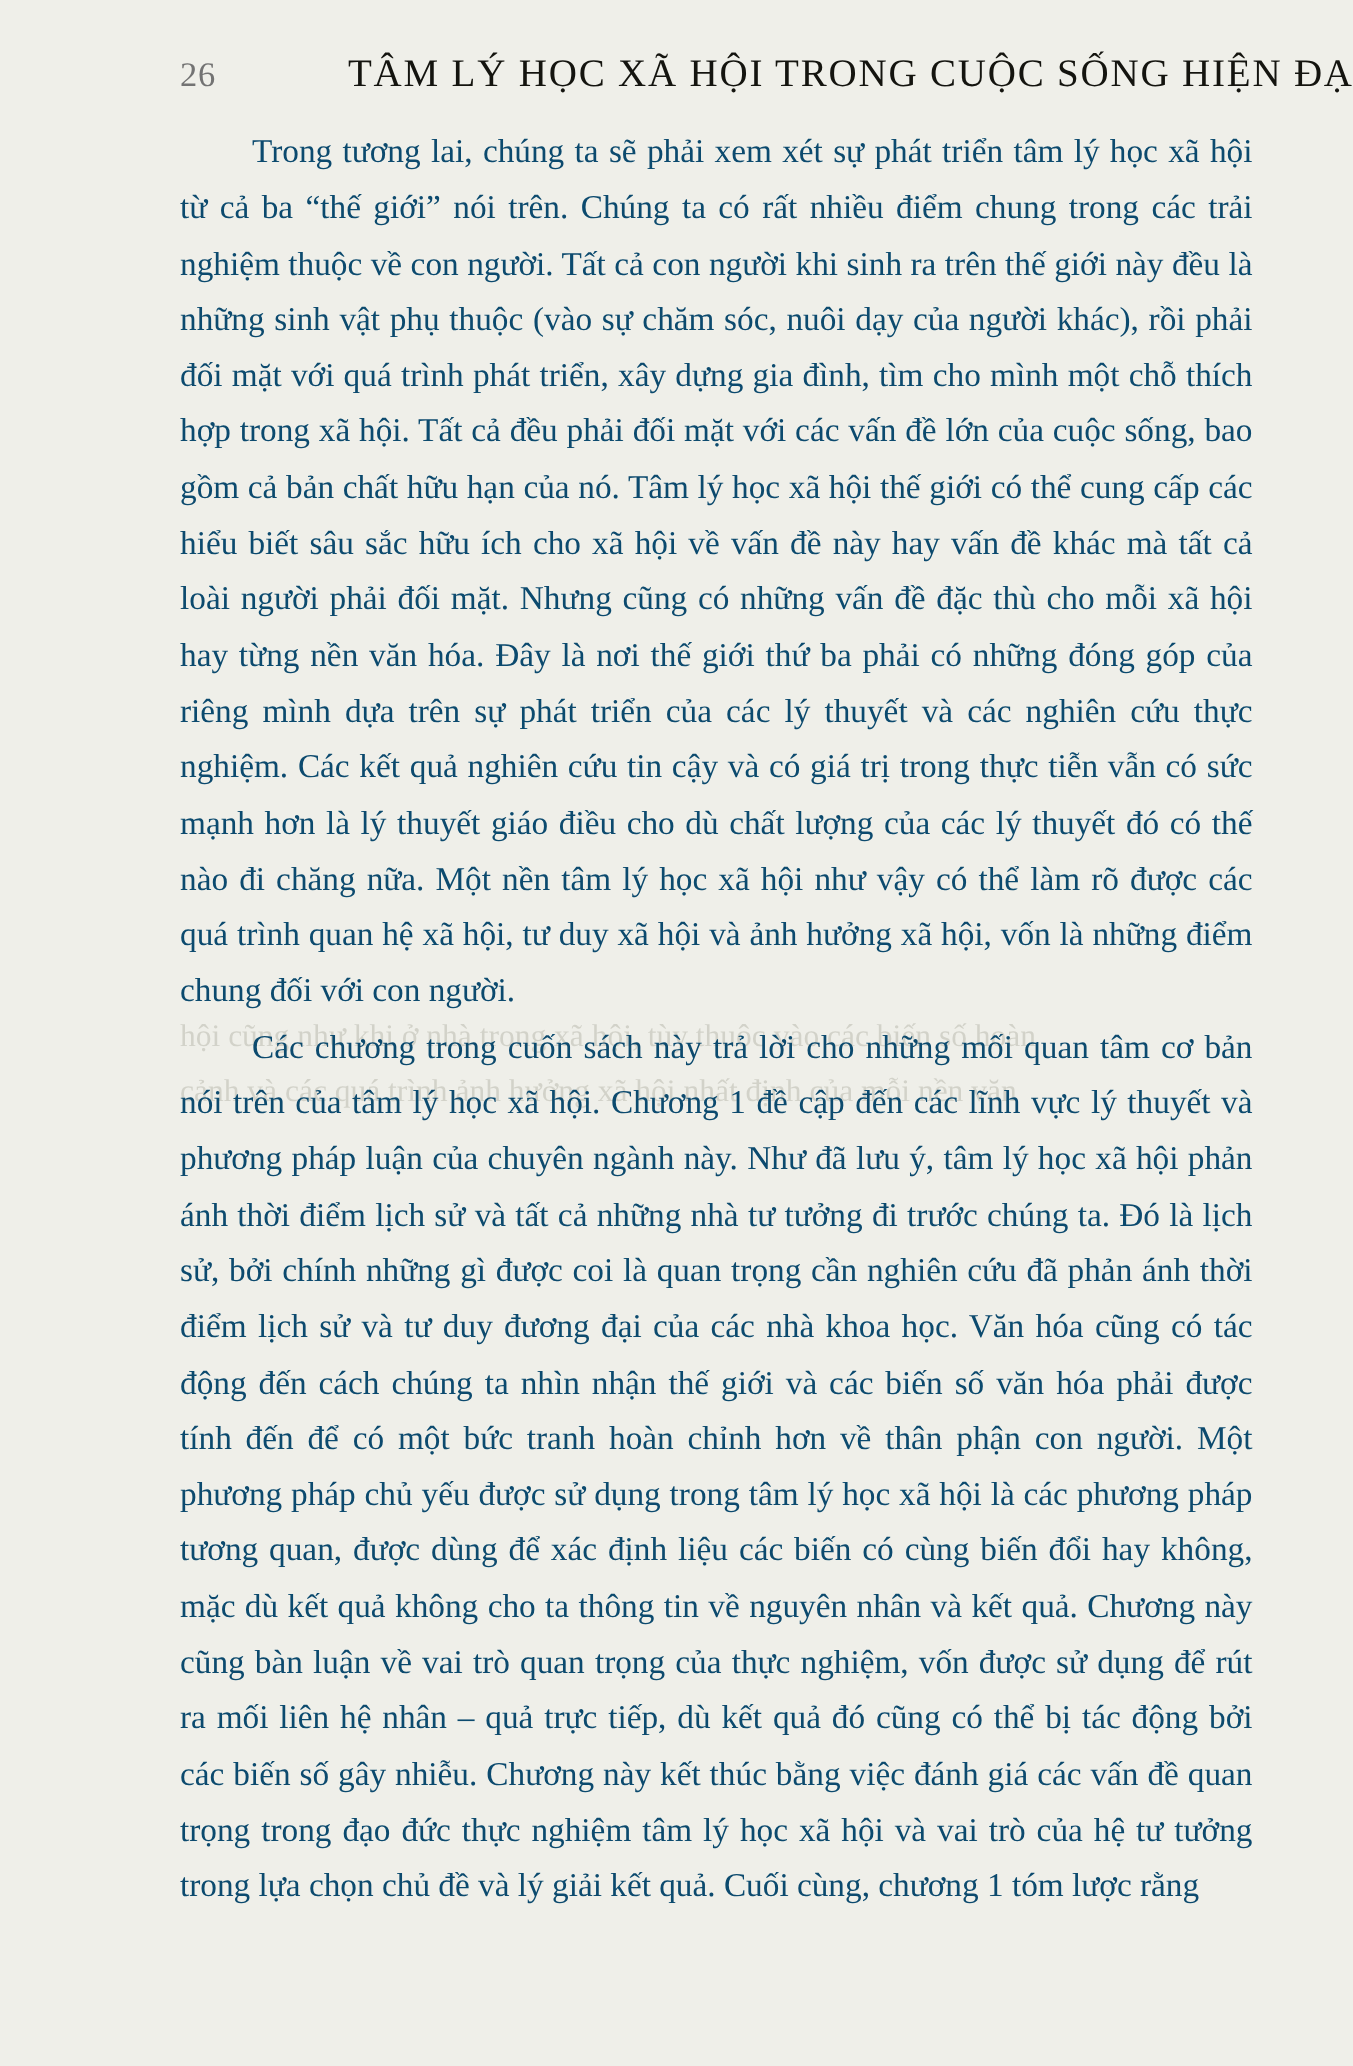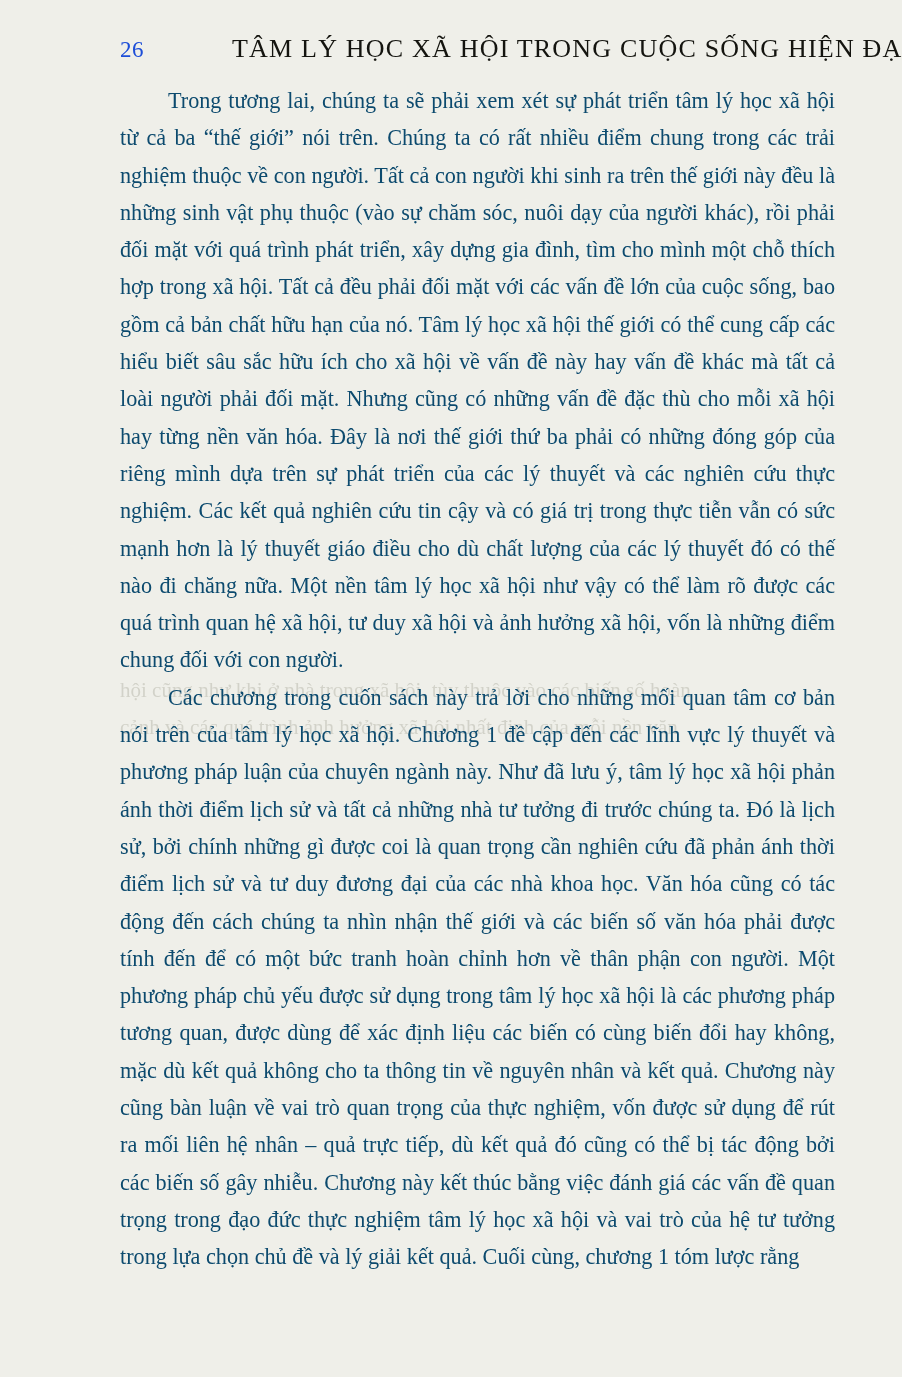--- a/index.html
+++ b/index.html
@@ -27,21 +27,21 @@
     width: 730px;
   }
   .header {
     display: flex;
     align-items: baseline;
     height: 40px;
   }
   .folio {
     width: 78px;
     font-size: 23px;
-    color: #1d4ed8;
+    color: #737373;
     letter-spacing: 0.5px;
   }
   .running-head {
     flex: 1;
     text-align: right;
     font-size: 26px;
     letter-spacing: 1.2px;
     color: #14140f;
     white-space: nowrap;
     padding-left: 88px;

